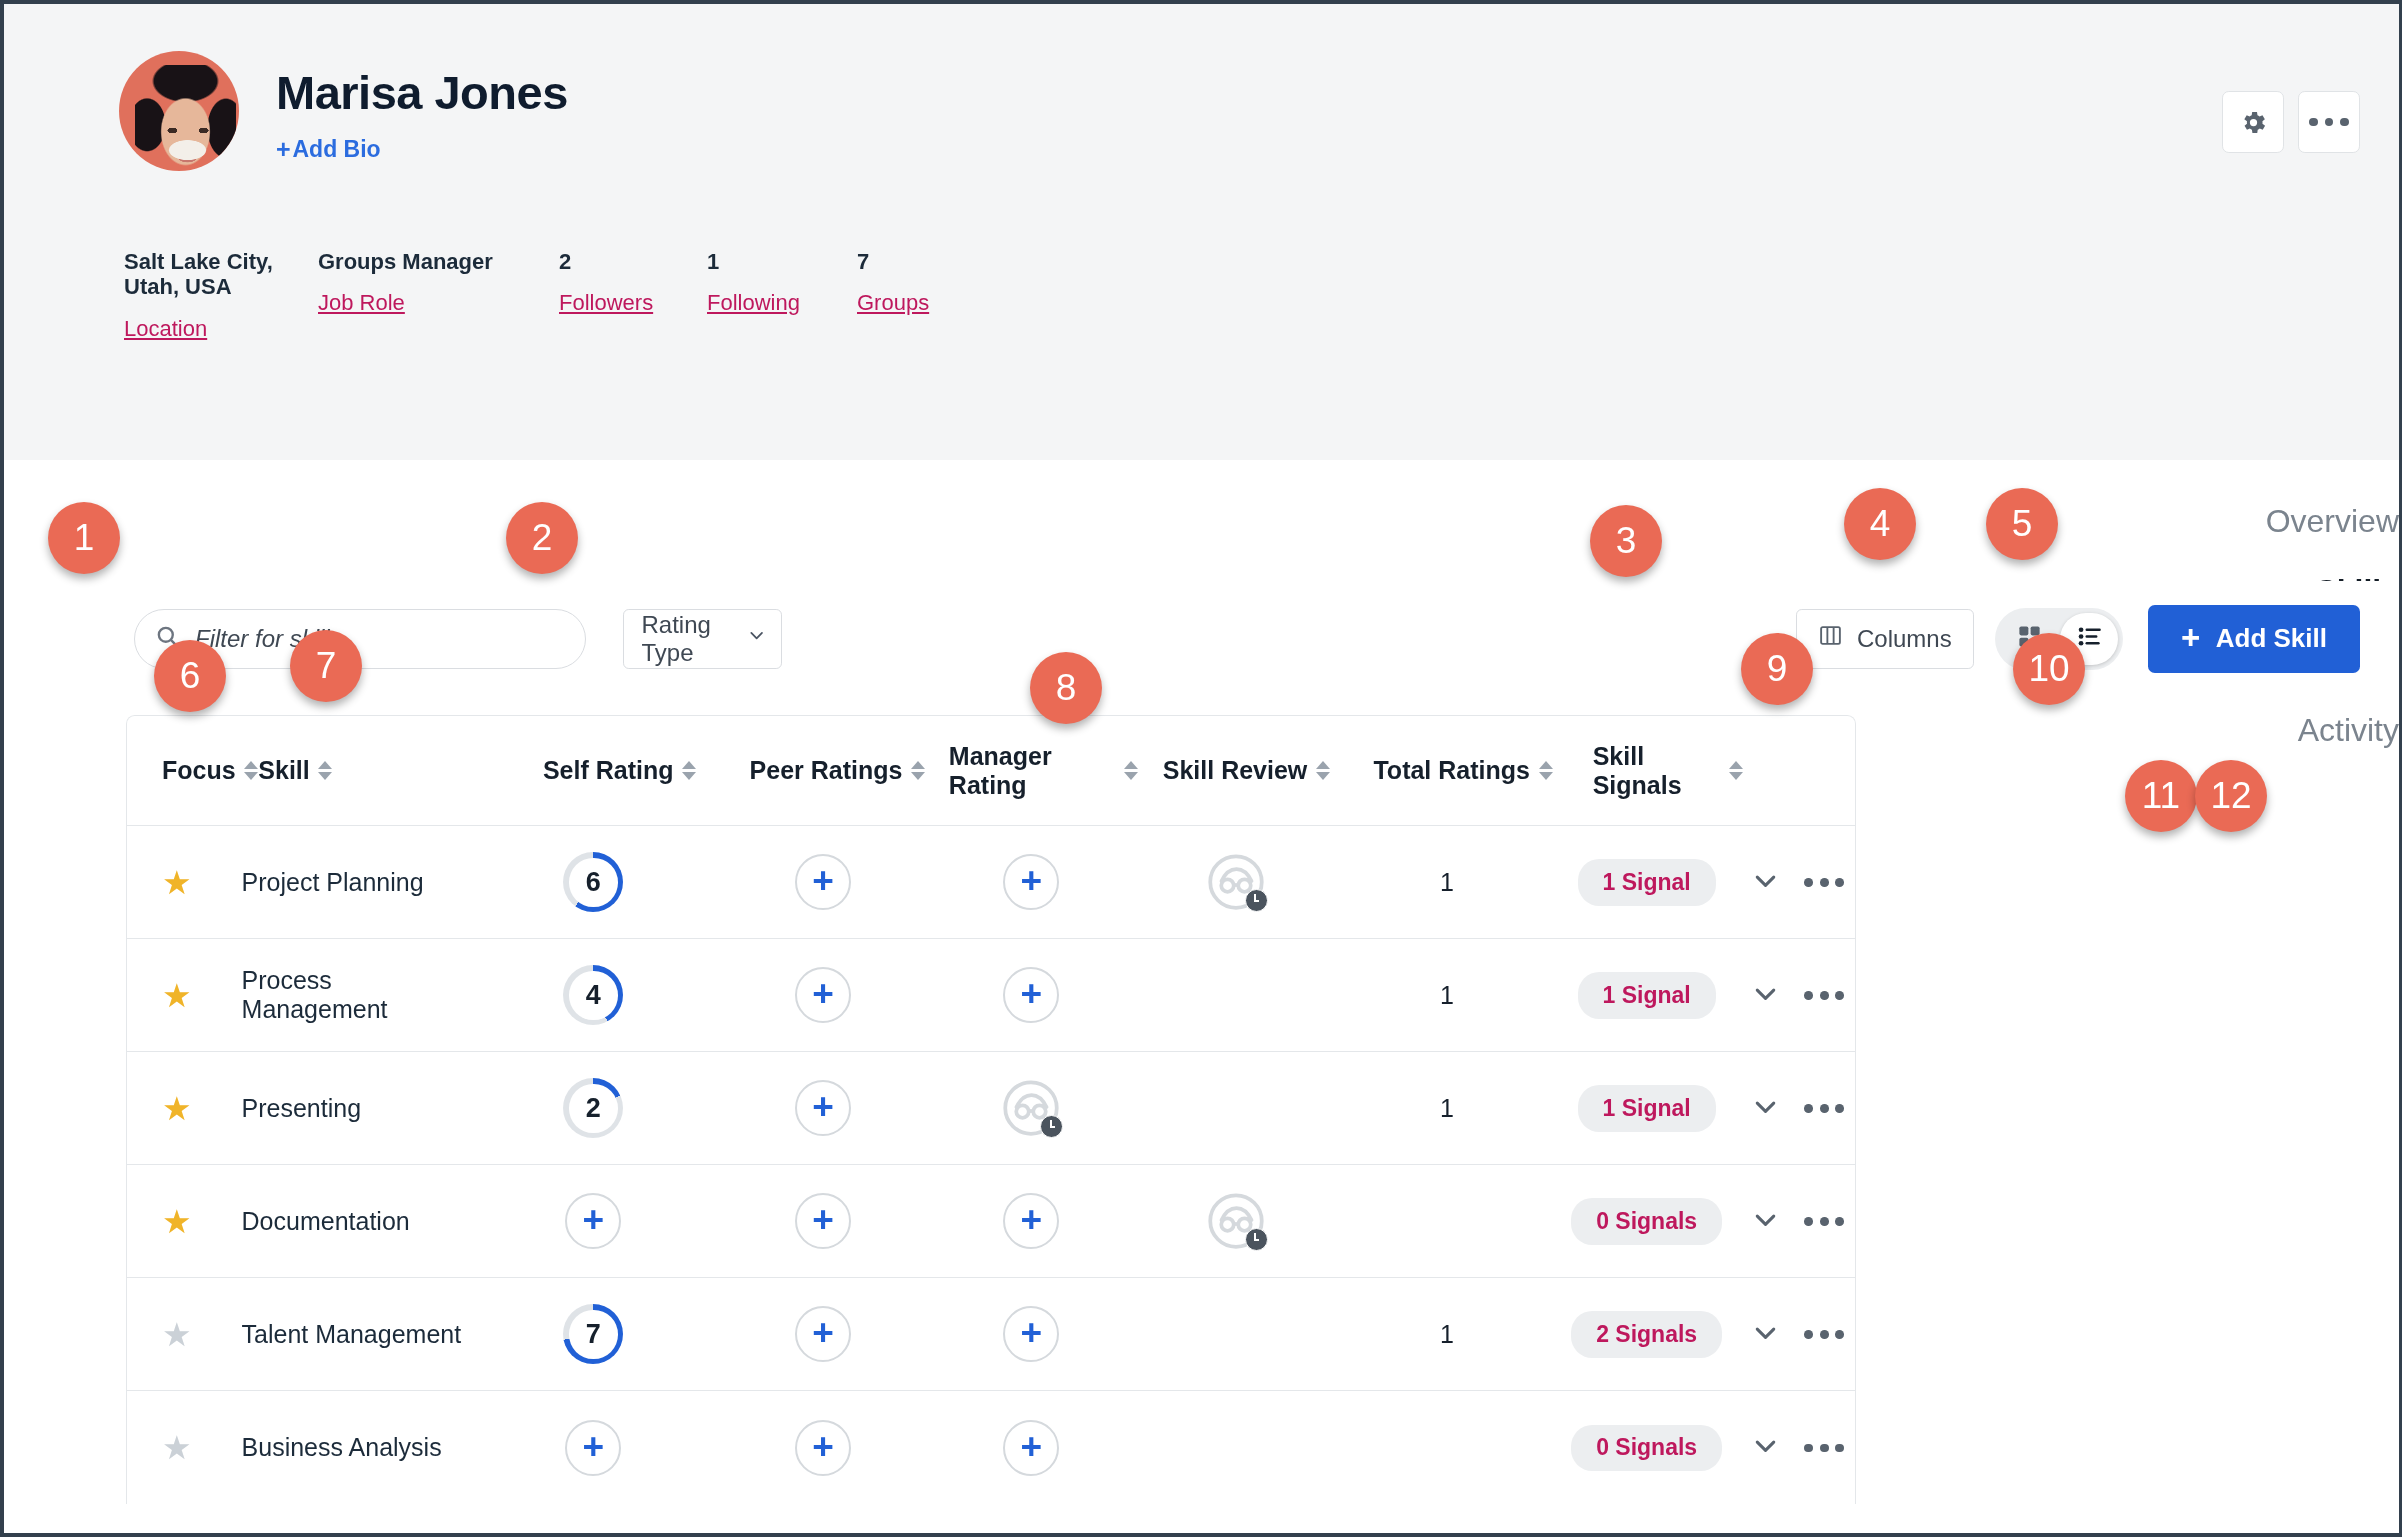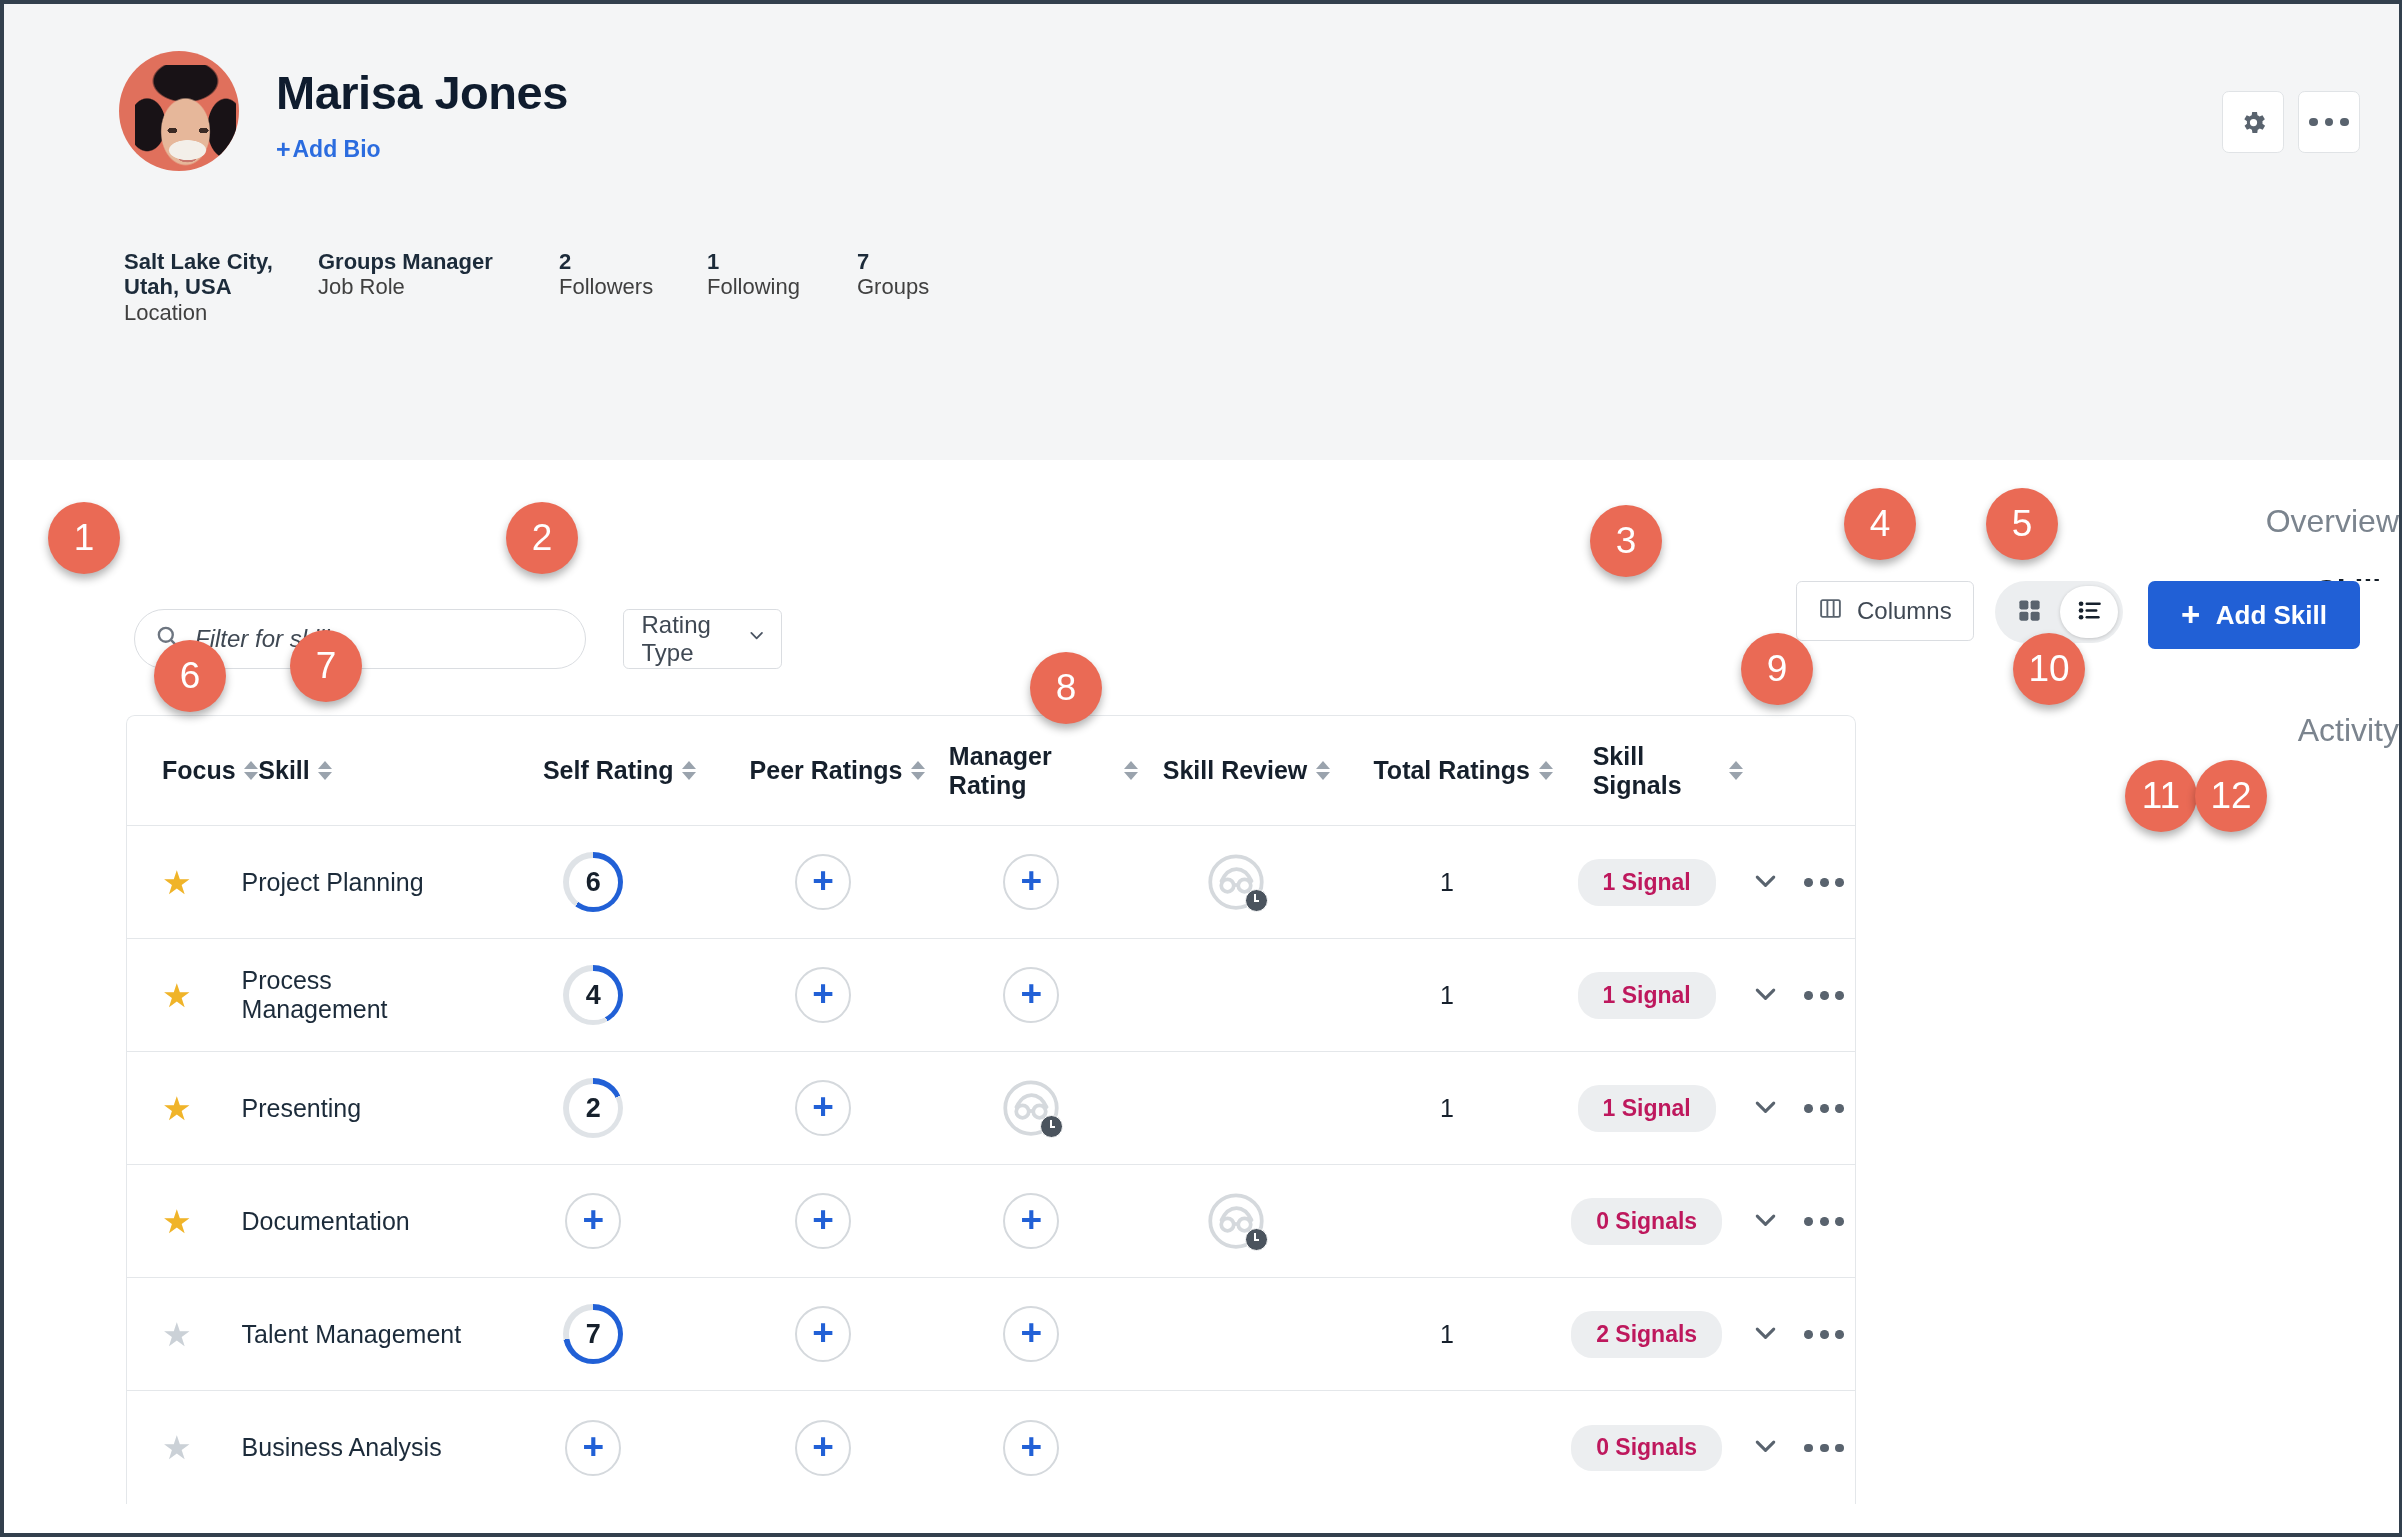--- a/index.html
+++ b/index.html
@@ -52,21 +52,21 @@
     display: inline-flex; align-items: center; cursor: pointer;
   }
   .ph-addbio .plus { font-size: 25px; margin-right: 1.9px; font-weight: bold; }
 
   .ph-meta {
     display: flex; align-items: flex-start;
     padding-left: 120px; margin-top: 78px;
   }
   .meta-item { margin-right: 0; }
   .meta-top { font-size: 22px; font-weight: bold; color: #1c2b3a; line-height: 1.15; }
-  .meta-bot { font-size: 22px; color: #404040; margin-top: 0; line-height: 1.15; }
+  .meta-bot { font-size: 22px; color: #be185d; margin-top: 16px; line-height: 1.15; text-decoration: underline; }
   .m-loc   { width: 194px; }
   .m-role  { width: 241px; }
   .m-fol   { width: 148px; }
   .m-fing  { width: 150px; }
   .m-grp   { width: 136px; }
 
   .ph-actions { position: absolute; right: 39px; top: 87px; display: flex; gap: 13.6px; }
   .sq-btn {
     width: 62px; height: 62px; border-radius: 6.8px; background: #ffffff;
     border: 1px solid #e0e3e6; display: flex; align-items: center; justify-content: center;
@@ -106,21 +106,21 @@
 
   .rating-select {
     margin-left: 37px; width: 159px; height: 60px; border: 1px solid #dadde1;
     border-radius: 5.8px; background: #fff; display: flex; align-items: center;
     justify-content: space-between; padding: 0 13.6px 0 17.5px; cursor: pointer;
   }
   .rating-select span { font-size: 24px; color: #3f4853; }
 
   .toolbar-right {
     position: absolute; right: 39px; top: 0; height: 115px;
-    display: flex; align-items: flex-start; gap: 0;
+    display: flex; align-items: center; gap: 0;
   }
   .columns-btn {
     height: 60px; border: 1px solid #dadde1; border-radius: 5.8px; background: #fff;
     display: flex; align-items: center; gap: 13.6px; padding: 0 21.3px; cursor: pointer;
   }
   .columns-btn span { font-size: 24px; color: #3f4853; }
   .view-toggle {
     margin-left: 21.3px; height: 62px; background: #eceef0; border-radius: 31px;
     display: flex; align-items: center; padding: 4.9px; gap: 1.9px;
   }

